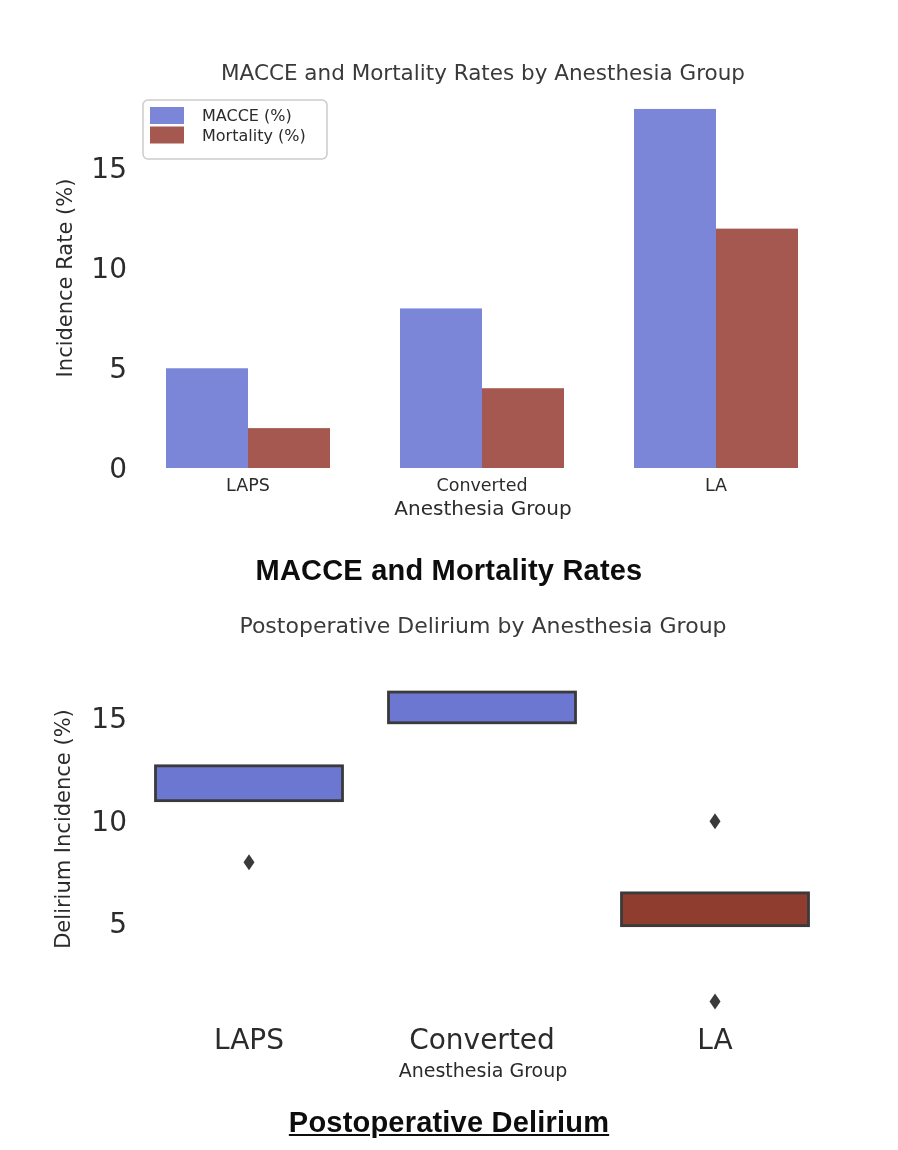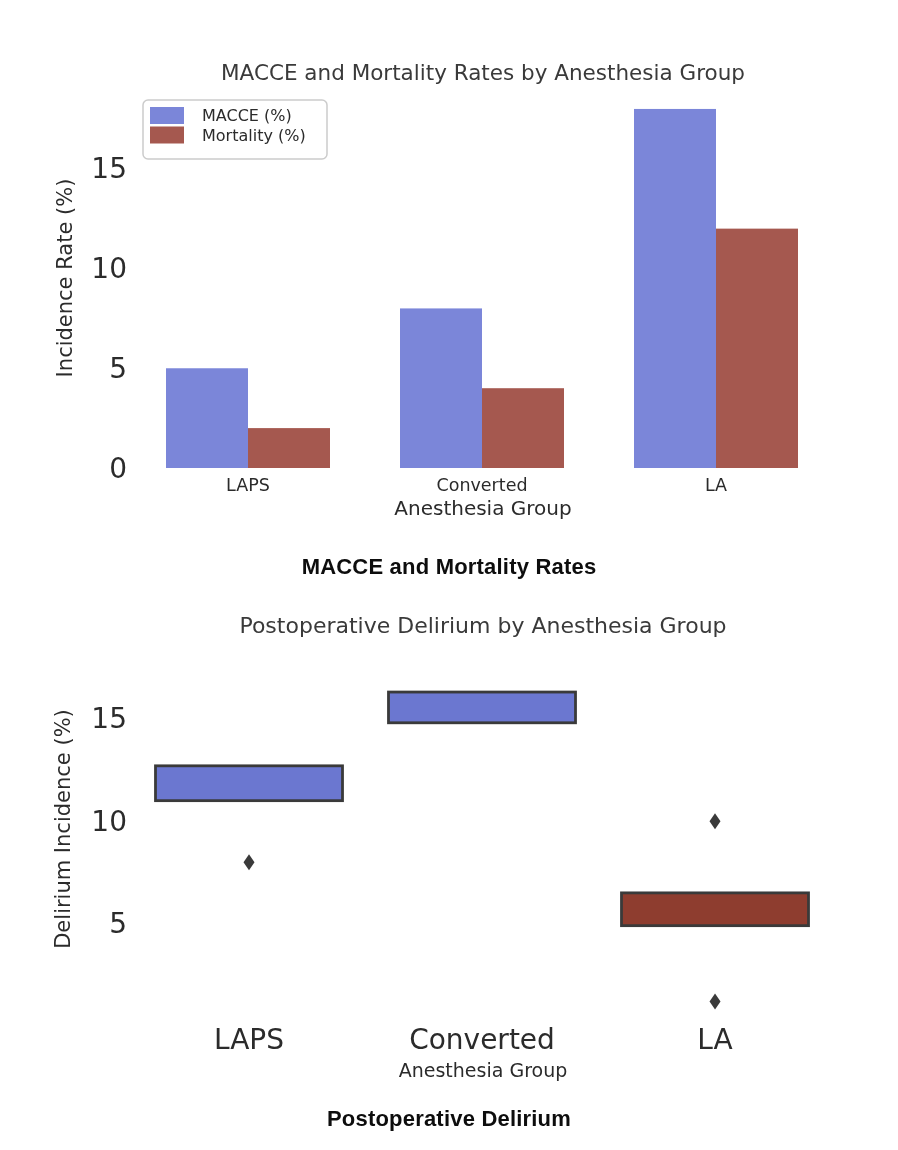--- a/index.html
+++ b/index.html
@@ -1,23 +1,23 @@
 <!DOCTYPE html>
 <html><head>
 <meta charset="utf-8">
 <style>
   html,body{margin:0;padding:0;background:#ffffff;}
   #page{position:relative;width:898px;height:1150px;background:#ffffff;overflow:hidden;
         font-family:"DejaVu Sans",sans-serif;}
   #charts{position:absolute;left:0;top:0;}
   .caption{position:absolute;left:0;width:898px;text-align:center;
            font-family:"Liberation Sans",sans-serif;font-weight:700;
-           font-size:22px;color:#0d0d0d;letter-spacing:0.2px;}
+           font-size:29px;color:#0d0d0d;letter-spacing:0.2px;}
   #caption-1{top:554px;}
-  #caption-2{top:1106px;}
+  #caption-2{top:1106px;text-decoration:underline;}
 </style>
 </head>
 <body>
 
 <div id="page">
   <svg id="charts" width="898" height="1150" viewBox="0 0 898 1150">
       <rect x="166" y="368.2631578947369" width="82" height="99.73684210526312" fill="#7B86D9"></rect>
       <rect x="248" y="428.10526315789474" width="82" height="39.89473684210526" fill="#A5584F"></rect>
       <rect x="400" y="308.42105263157896" width="82" height="159.57894736842104" fill="#7B86D9"></rect>
       <rect x="482" y="388.2105263157895" width="82" height="79.78947368421052" fill="#A5584F"></rect>

